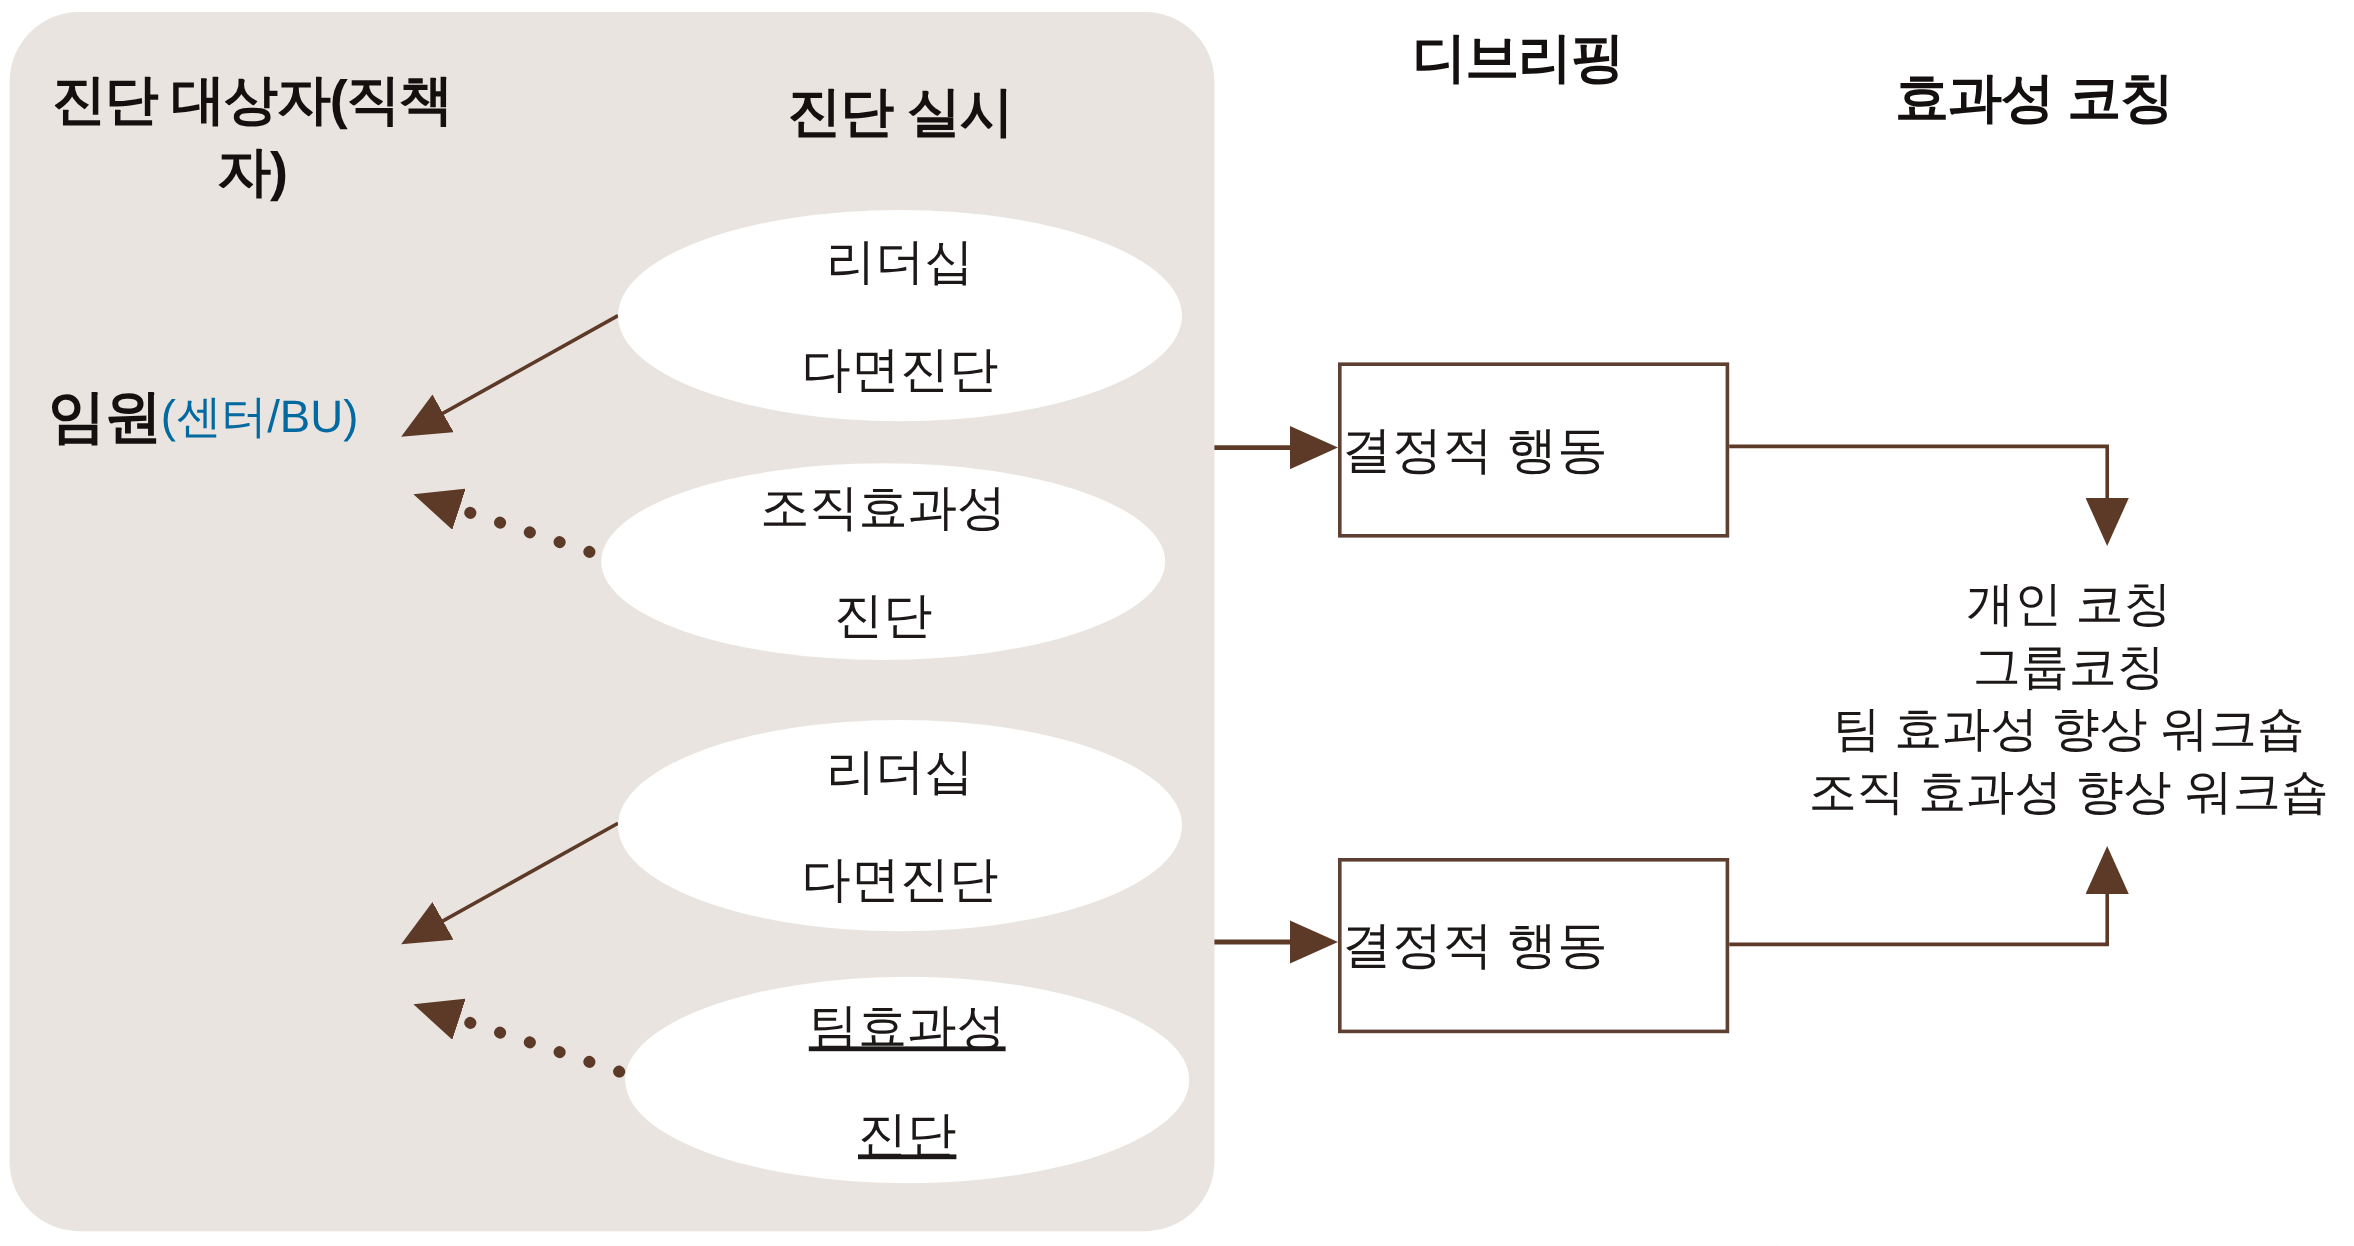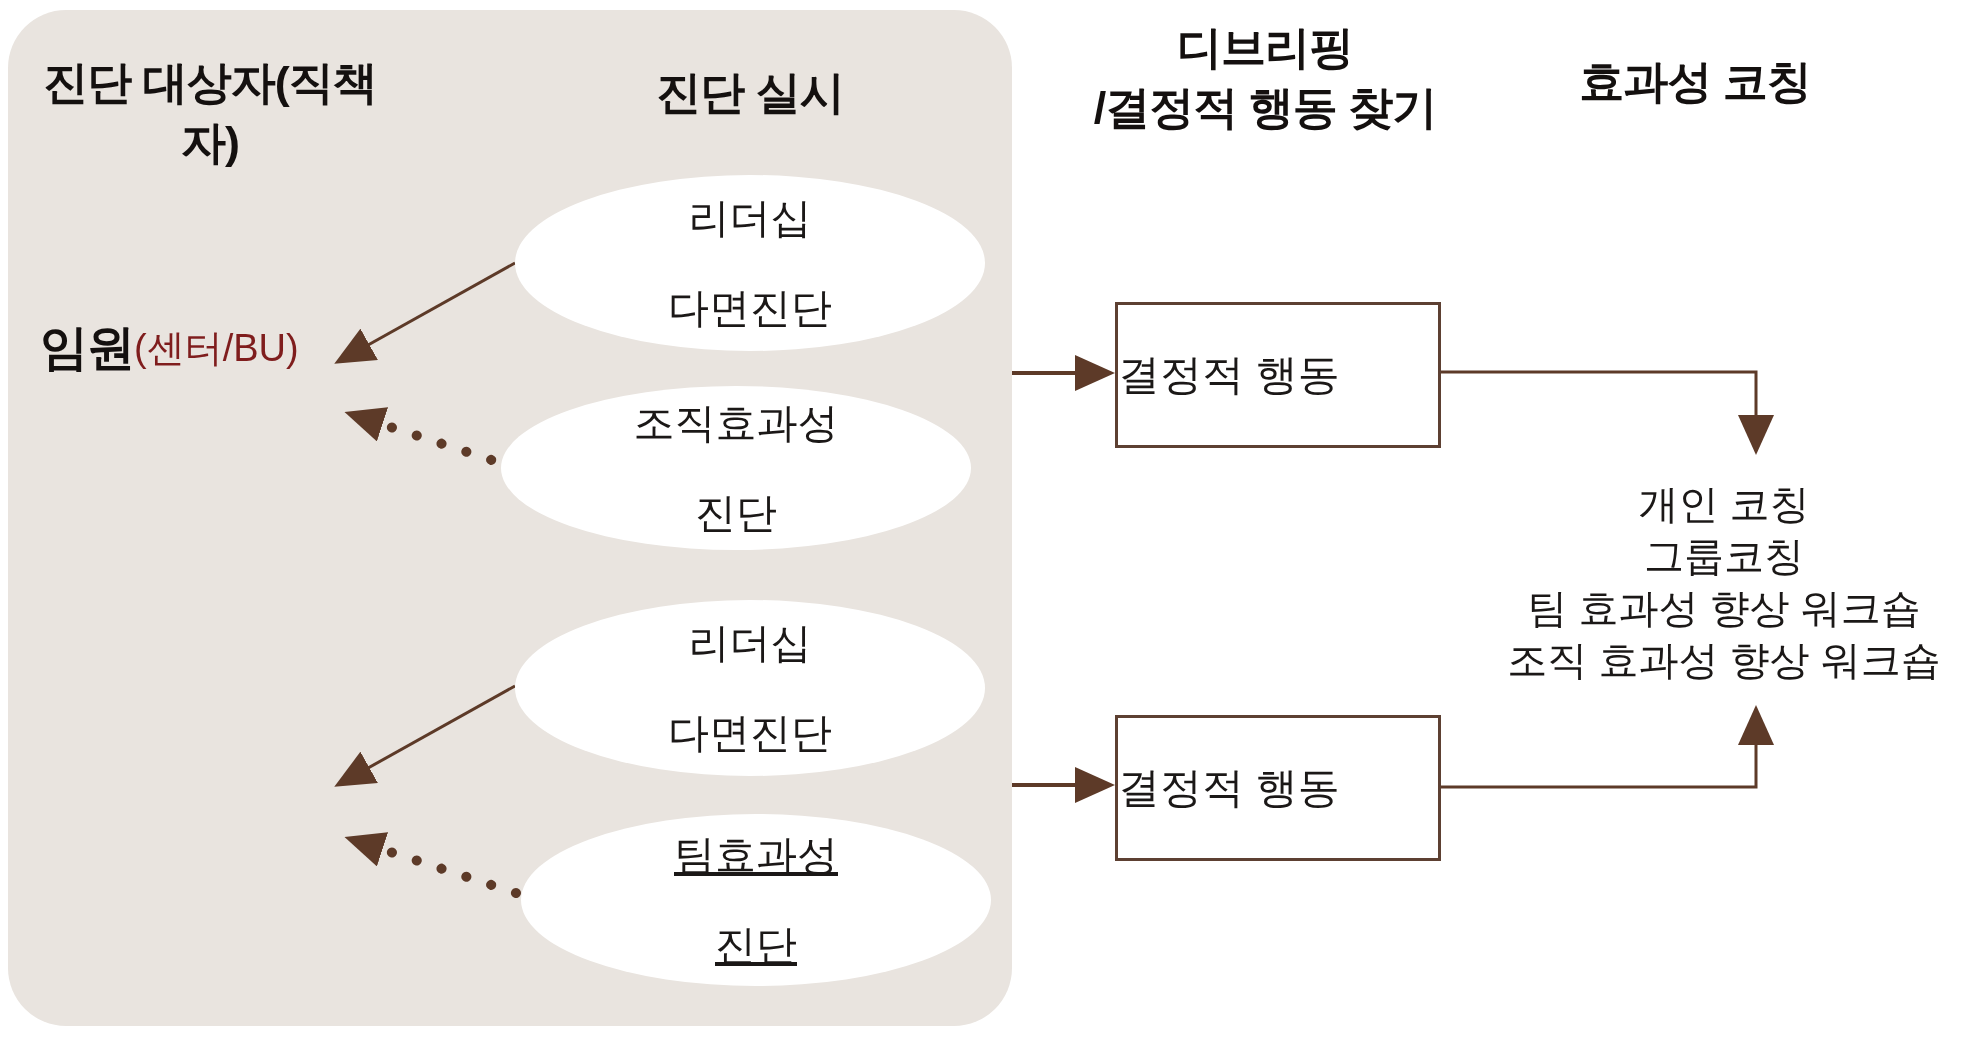--- a/index.html
+++ b/index.html
@@ -21,21 +21,21 @@
   .ellipse {
     position:absolute; z-index:2; background:#ffffff; border-radius:50%;
     display:flex; flex-direction:column; align-items:center; justify-content:center;
     font-size:41px; line-height:52px; text-align:center; color:#1b1817;gap:38px;
   }
   .group-label {
     position:absolute; z-index:2; text-align:center;
     display:flex; flex-direction:row; align-items:center;
   }
   .group-name { font-size:48px; font-weight:700; line-height:52px; color:#14100f; letter-spacing:-1px; }
-  .group-scope { font-size:38px; line-height:46px; color:#7f1d1d; }
+  .group-scope { font-size:38px; line-height:46px; color:#0369a1; }
   .cbox {
     position:absolute; z-index:2; width:320px; height:140px; background:#ffffff;
     border:3px solid #5d4032; display:flex; align-items:center; 
     font-size:42px; color:#1b1817;
   }
   .coaching {
     position:absolute; z-index:2; left:1474px; top:478px; width:500px;
     text-align:center; font-size:40px; line-height:52px; color:#1b1817;
   }
 </style>
@@ -43,21 +43,20 @@
 <body>
 
 <div class="canvas">
 
   <div class="panel"></div>
 
   <div class="hdr" style="left:30px; top:53px; width:360px;">진단 대상자(직책자)</div>
   <div class="hdr" style="left:570px; top:63px; width:360px;">진단 실시</div>
   <div class="hdr" style="left:1065px; top:18px; width:400px;">
     <div>디브리핑</div>
-    <div>/결정적 행동 찾기</div>
   </div>
   <div class="hdr" style="left:1495px; top:52px; width:400px;">효과성 코칭</div>
 
   <svg class="overlay" viewBox="0 0 1962 1038">
     <defs>
       <marker id="ah" markerUnits="userSpaceOnUse" markerWidth="40" markerHeight="36" refX="30" refY="18" orient="auto">
         <path d="M0,0 L40,18 L0,36 Z" fill="#5d3a28"></path>
       </marker>
     </defs>
     <line x1="515" y1="263" x2="343" y2="359" stroke="#5d3a28" stroke-width="3" marker-end="url(#ah)"></line>

